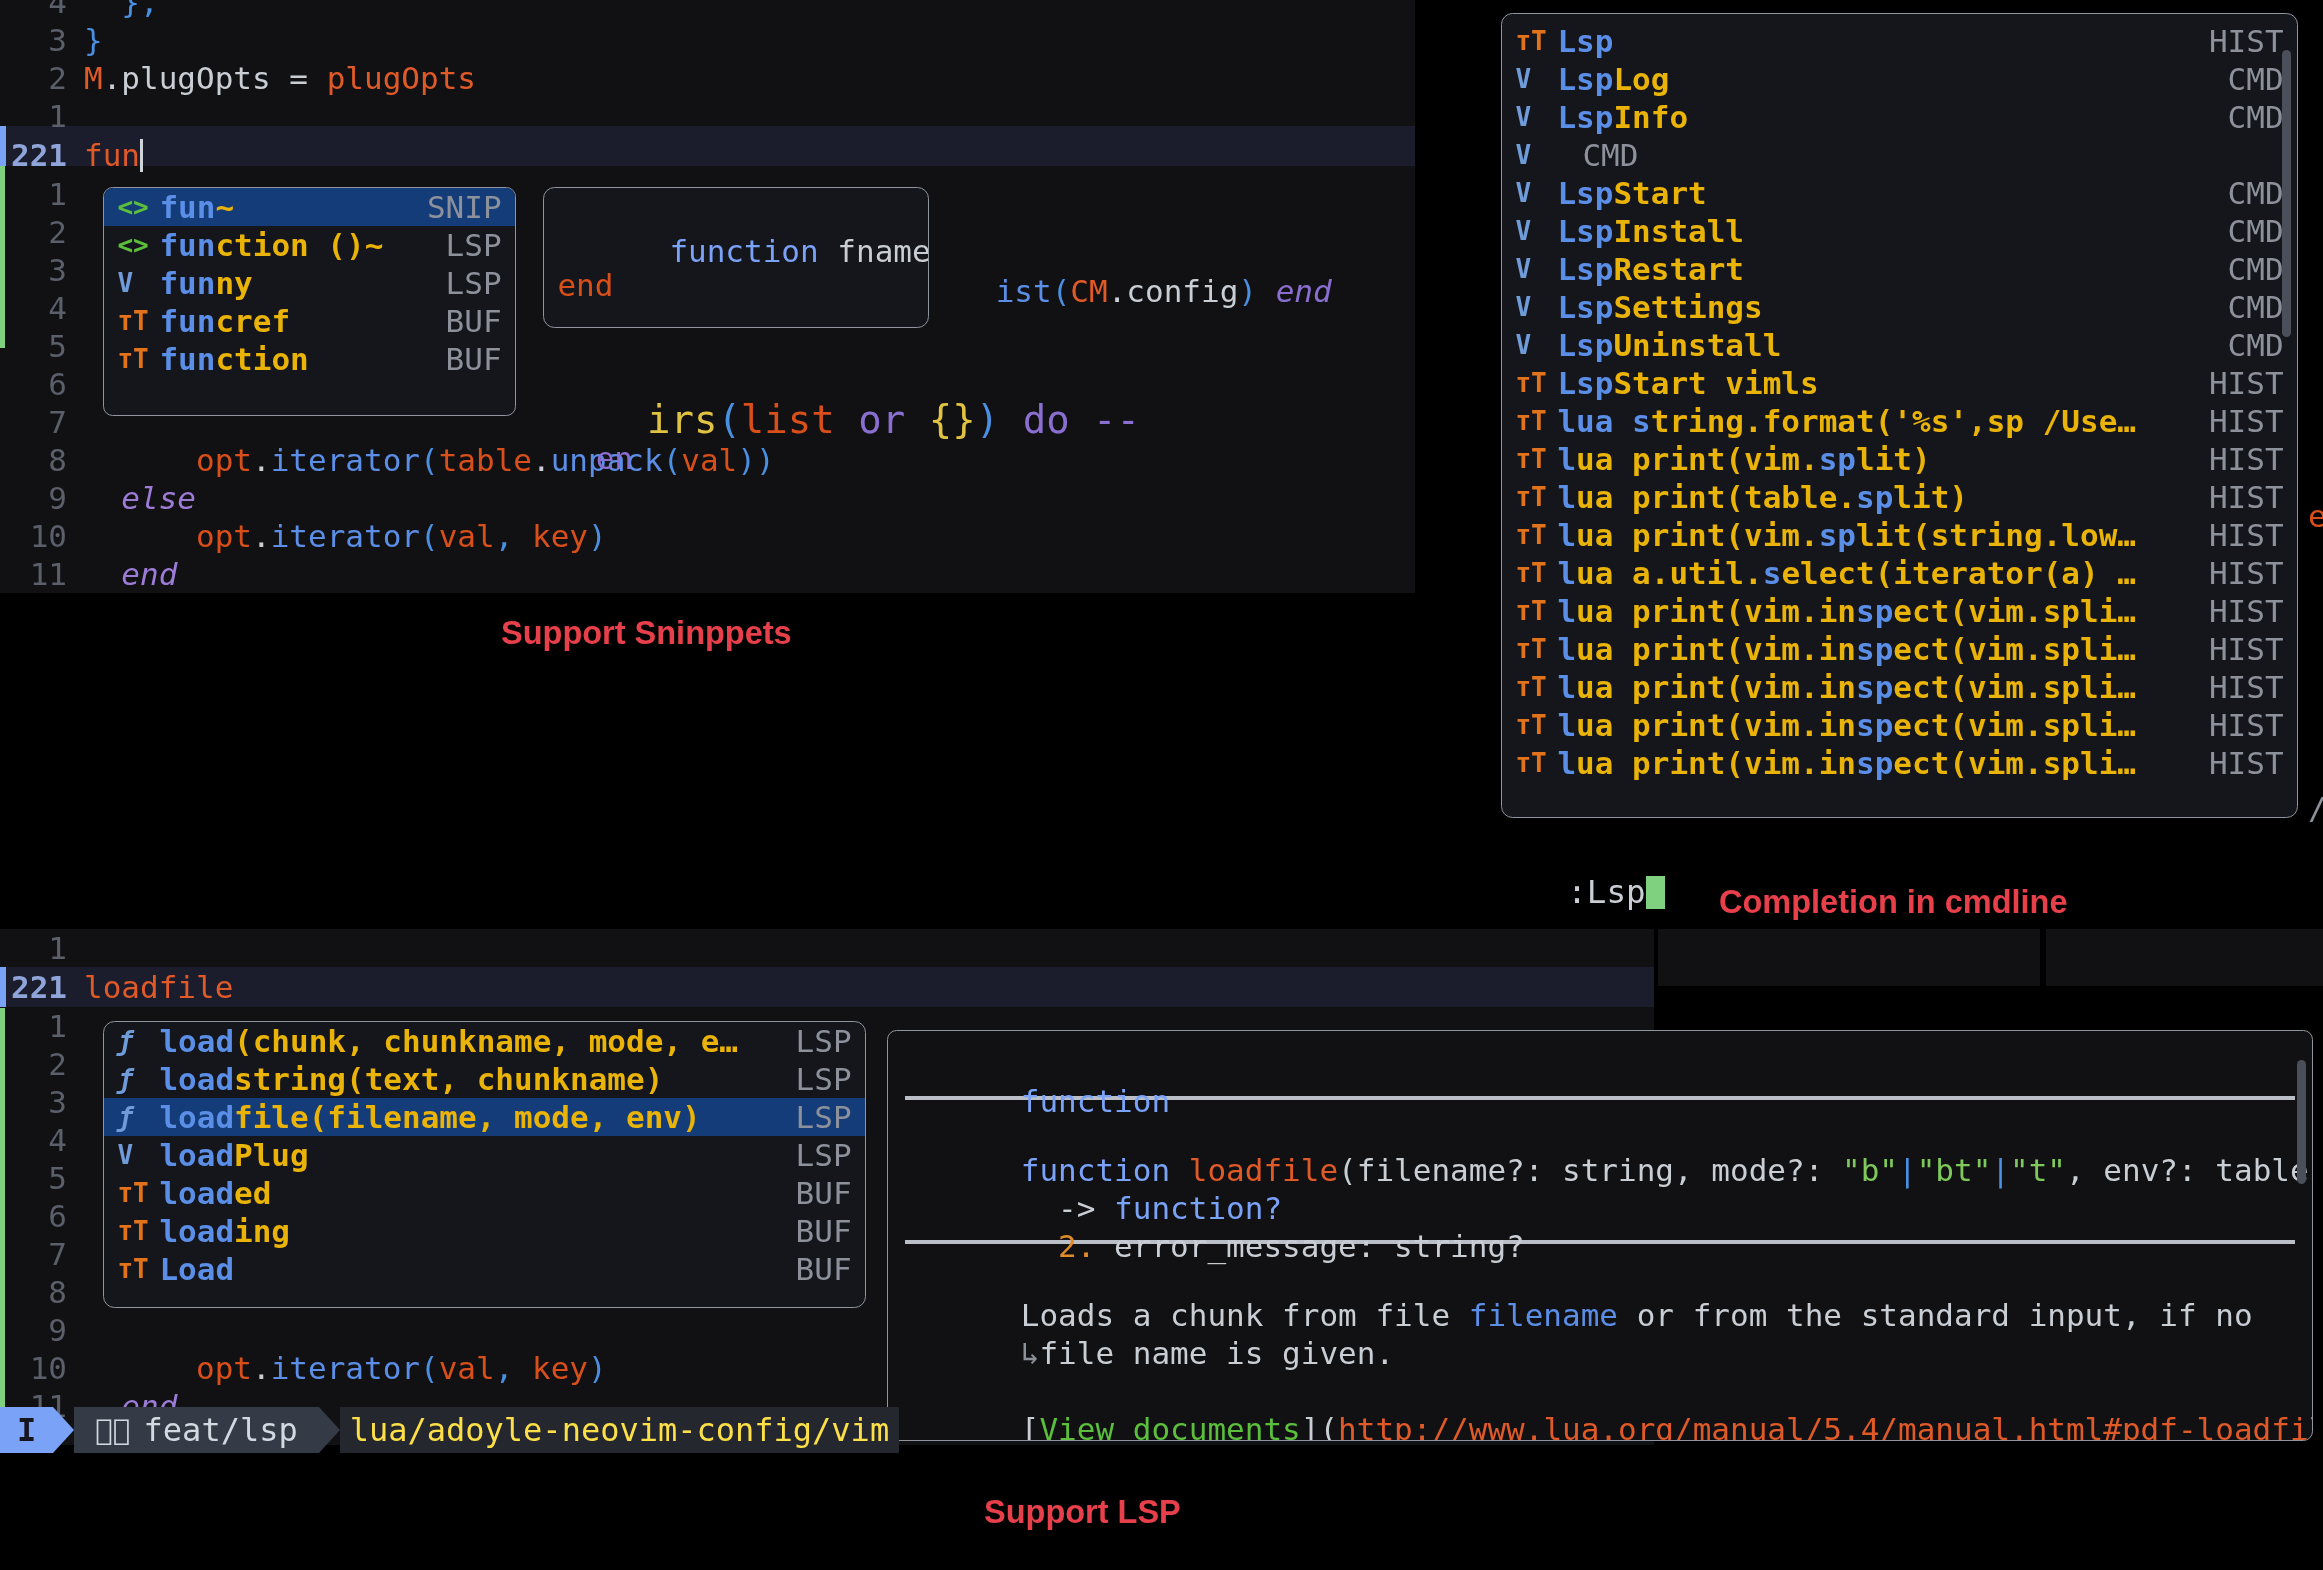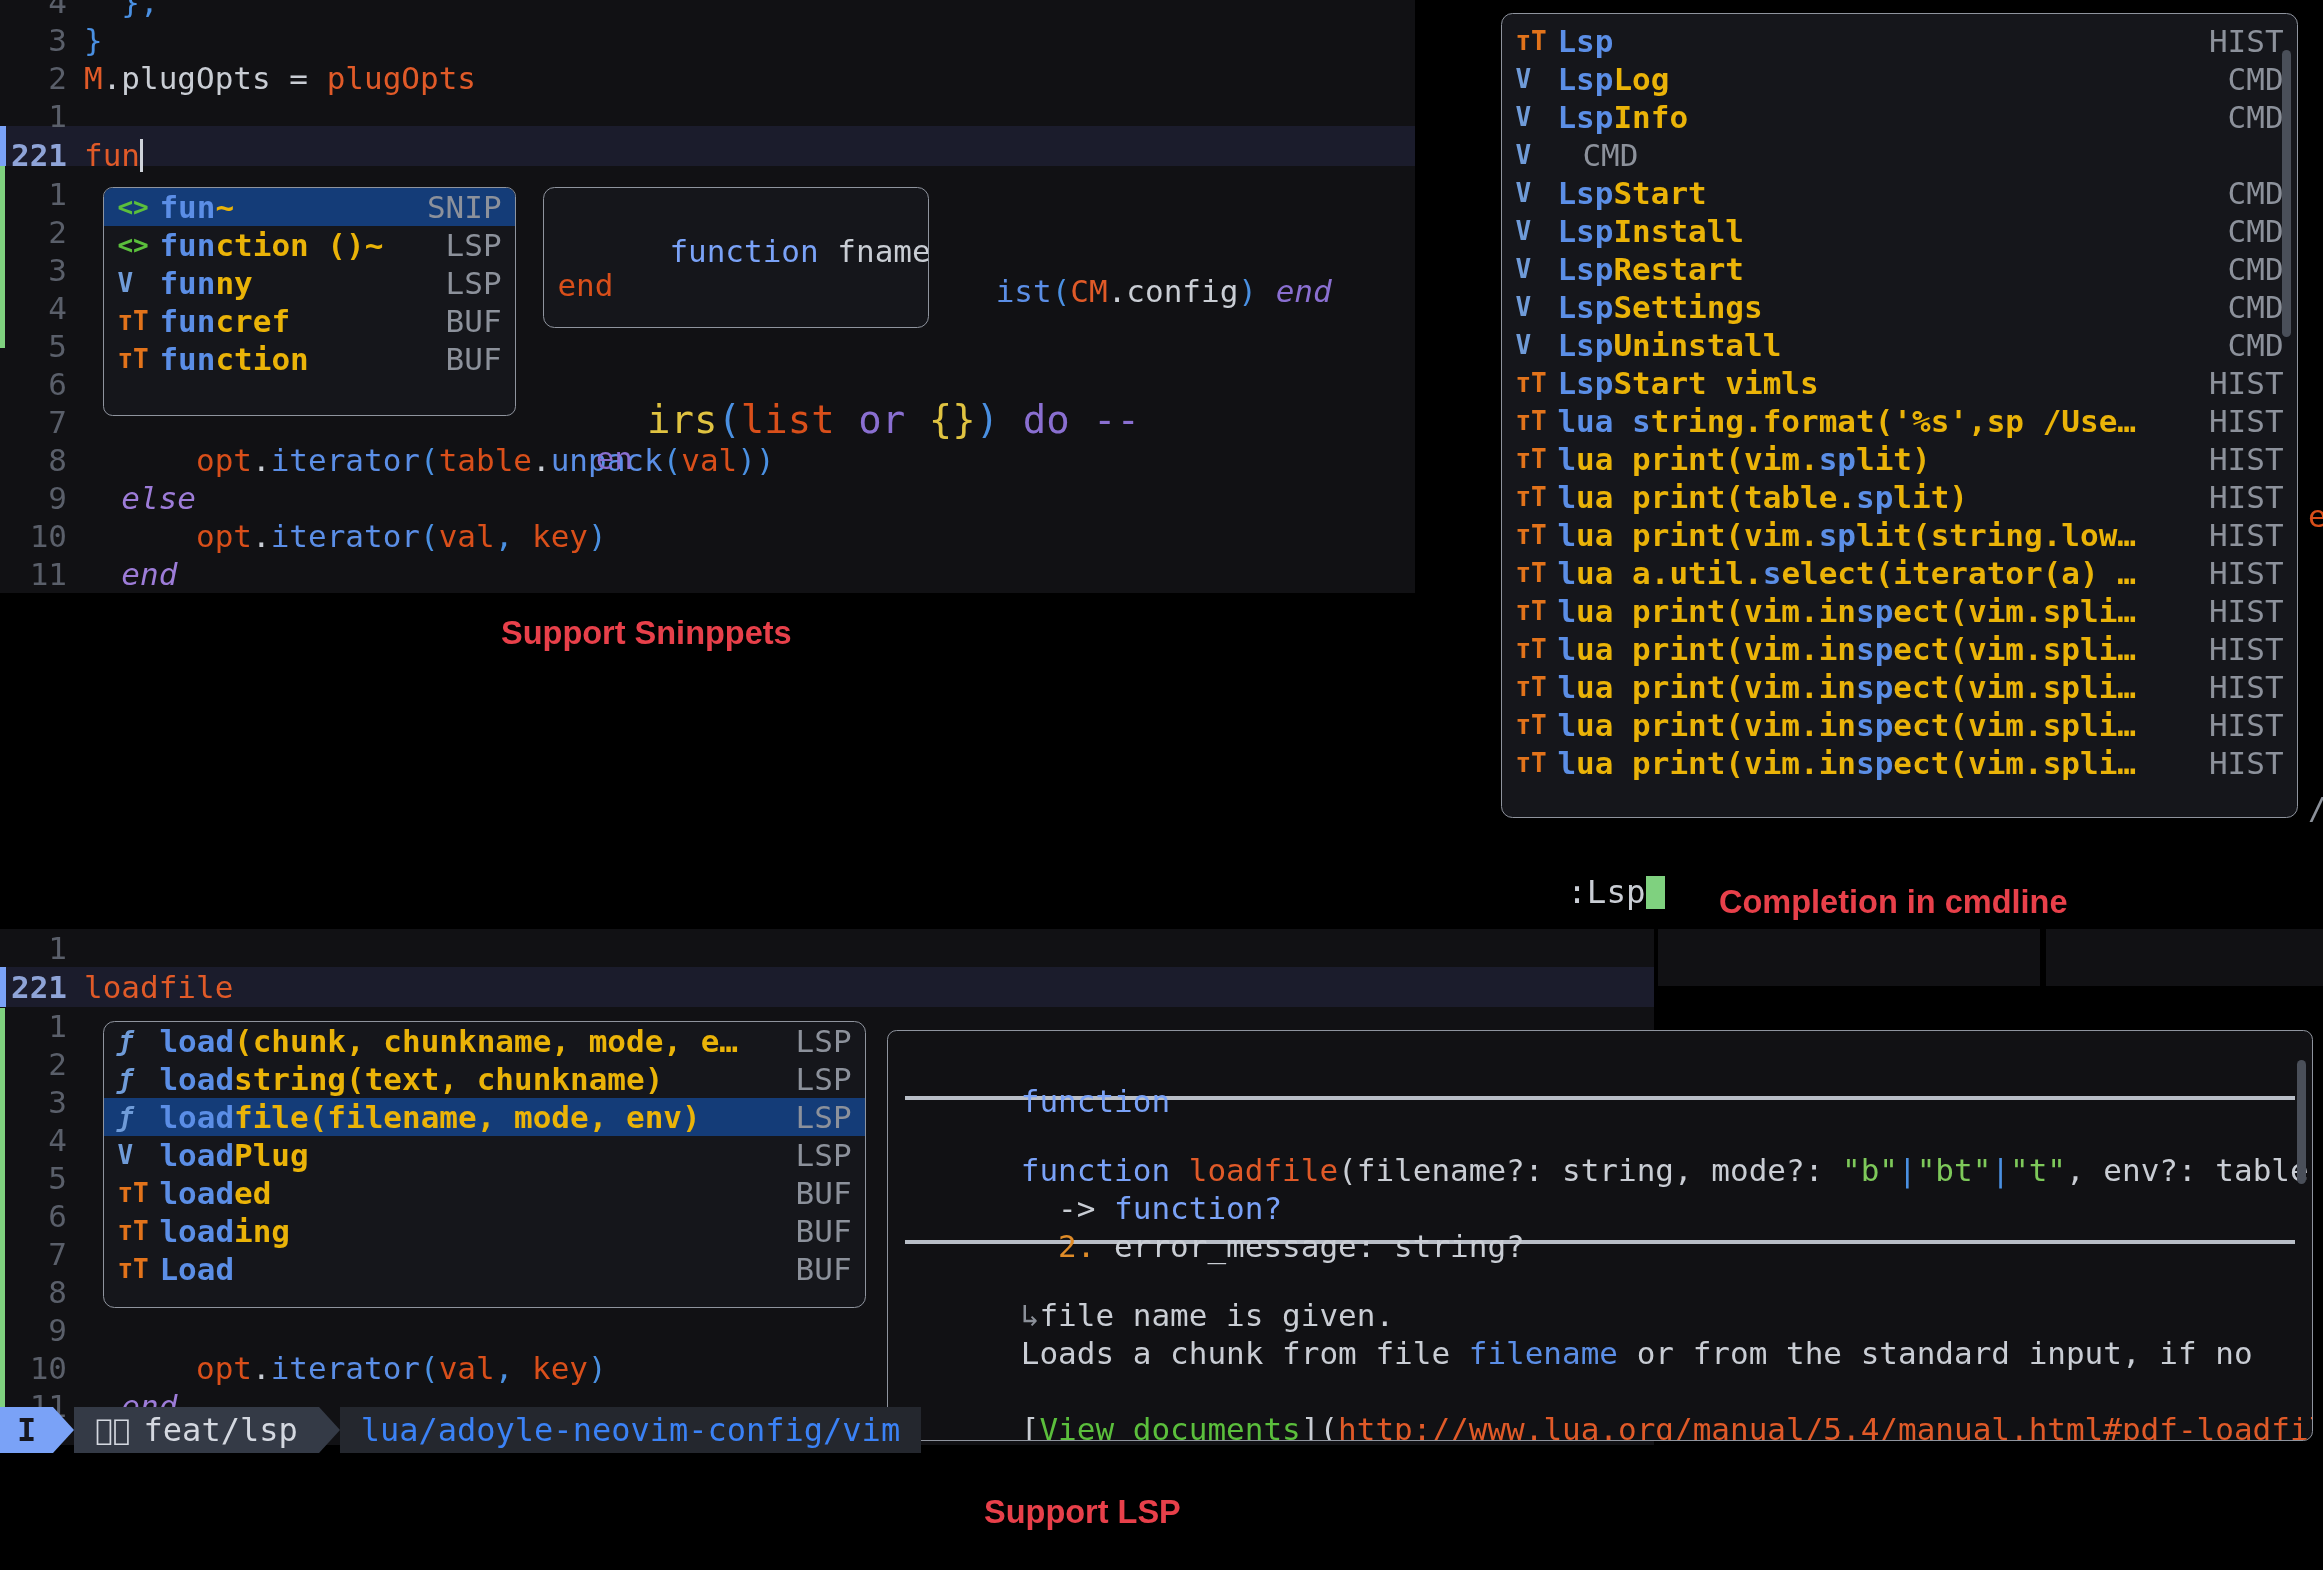--- a/index.html
+++ b/index.html
@@ -81,21 +81,21 @@
     display: flex; align-items: stretch; font-size: 32px;
   }
   .sl-mode { background: #7aa2f7; color: #16161e; font-weight: bold;
              padding: 0 17px; display: flex; align-items: center; }
   .sl-arrow1 { width: 0; height: 0; border-top: 23px solid transparent;
                border-bottom: 23px solid transparent; border-left: 21px solid #7aa2f7; }
   .sl-branch { background: #343a46; color: #d4d8e0; padding: 0 21px;
                display: flex; align-items: center; gap: 13.4px; }
   .sl-arrow2 { width: 0; height: 0; border-top: 23px solid transparent;
                border-bottom: 23px solid transparent; border-left: 21px solid #343a46; }
-  .sl-file { background: #24272e; color: #3b82f6; padding: 0 21px;
+  .sl-file { background: #24272e; color: #fde047; padding: 0 10px;
              display: flex; align-items: center; }
 
   
   .cmdline { position: absolute; white-space: pre; }
   .cmd-cursor { display: inline-block; width: 19px; height: 32.5px;
                 background: #7fd17f; vertical-align: -5.7px; }
 
   
   .docwin {
     position: absolute;
@@ -382,24 +382,24 @@
       <span class="c-kw">function </span><span class="c-fn">loadfile</span><span class="c-white">(filename?: string, mode?: </span><span class="c-str">"b"</span><span class="c-punct">|</span><span class="c-str">"bt"</span><span class="c-punct">|</span><span class="c-str">"t"</span><span class="c-white">, env?: table)</span>
     </div>
     <div class="docline" style="padding-left:3.8px;">
       <span class="c-white">  -&gt; </span><span class="c-kw">function?</span>
     </div>
     <div class="docline" style="padding-left:3.8px;">
       <span class="c-num">  2. </span><span class="c-white">error_message: string?</span>
     </div>
     <div class="hr"></div>
     <div class="docline" style="padding-left:3.8px;">
+      <span class="c-white">Loads a chunk from file </span><span class="c-blue">filename</span><span class="c-white"> or from the standard input, if no</span>
+    </div>
+    <div class="docline" style="padding-left:3.8px;">
       <span class="c-grey">↳</span><span class="c-white">file name is given.</span>
-    </div>
-    <div class="docline" style="padding-left:3.8px;">
-      <span class="c-white">Loads a chunk from file </span><span class="c-blue">filename</span><span class="c-white"> or from the standard input, if no</span>
     </div>
     <div class="docline" style="height:38px;"></div>
     <div class="docline" style="padding-left:3.8px;">
       <span class="c-white">[</span><span class="link-green">View documents</span><span class="c-white">](</span><span class="link-orange">http://www.lua.org/manual/5.4/manual.html#pdf-loadfile</span>
     </div>
     <div class="scrollthumb" style="right:5.7px; top:29px; height:124px;"></div>
   </div>
 
   <div class="statusline" style="top:1407px; width:956px;">
     <div class="sl-mode">I</div>

